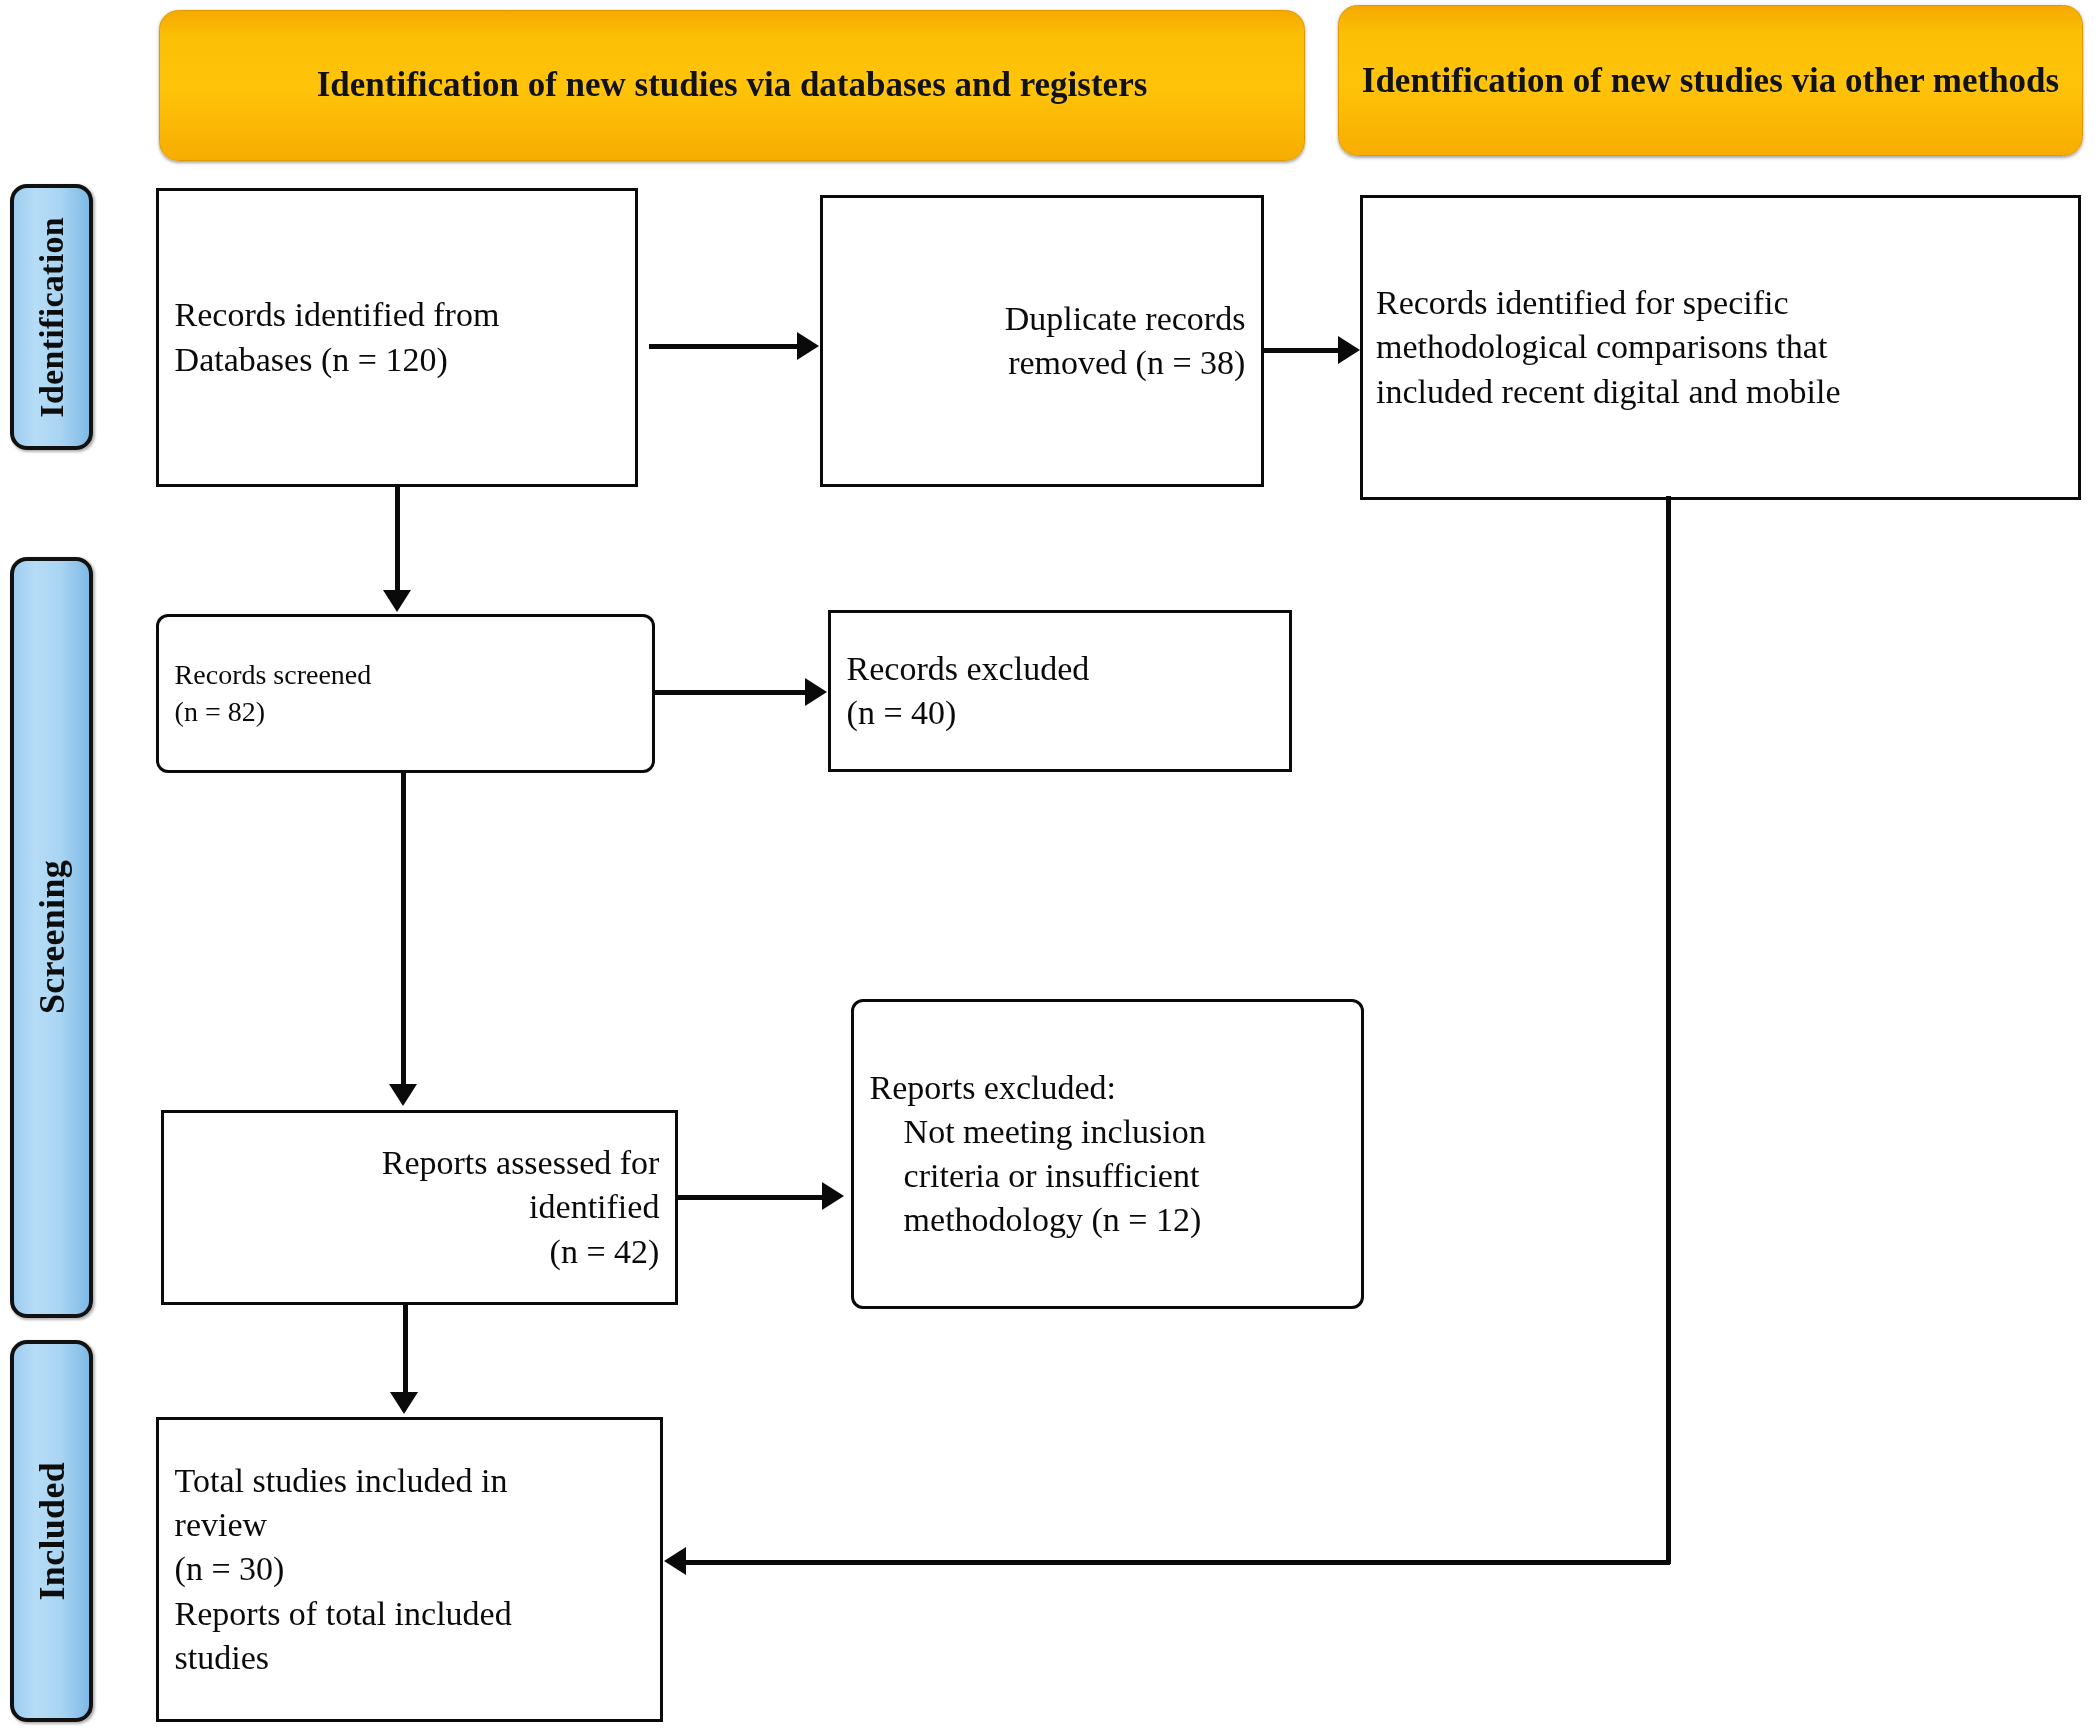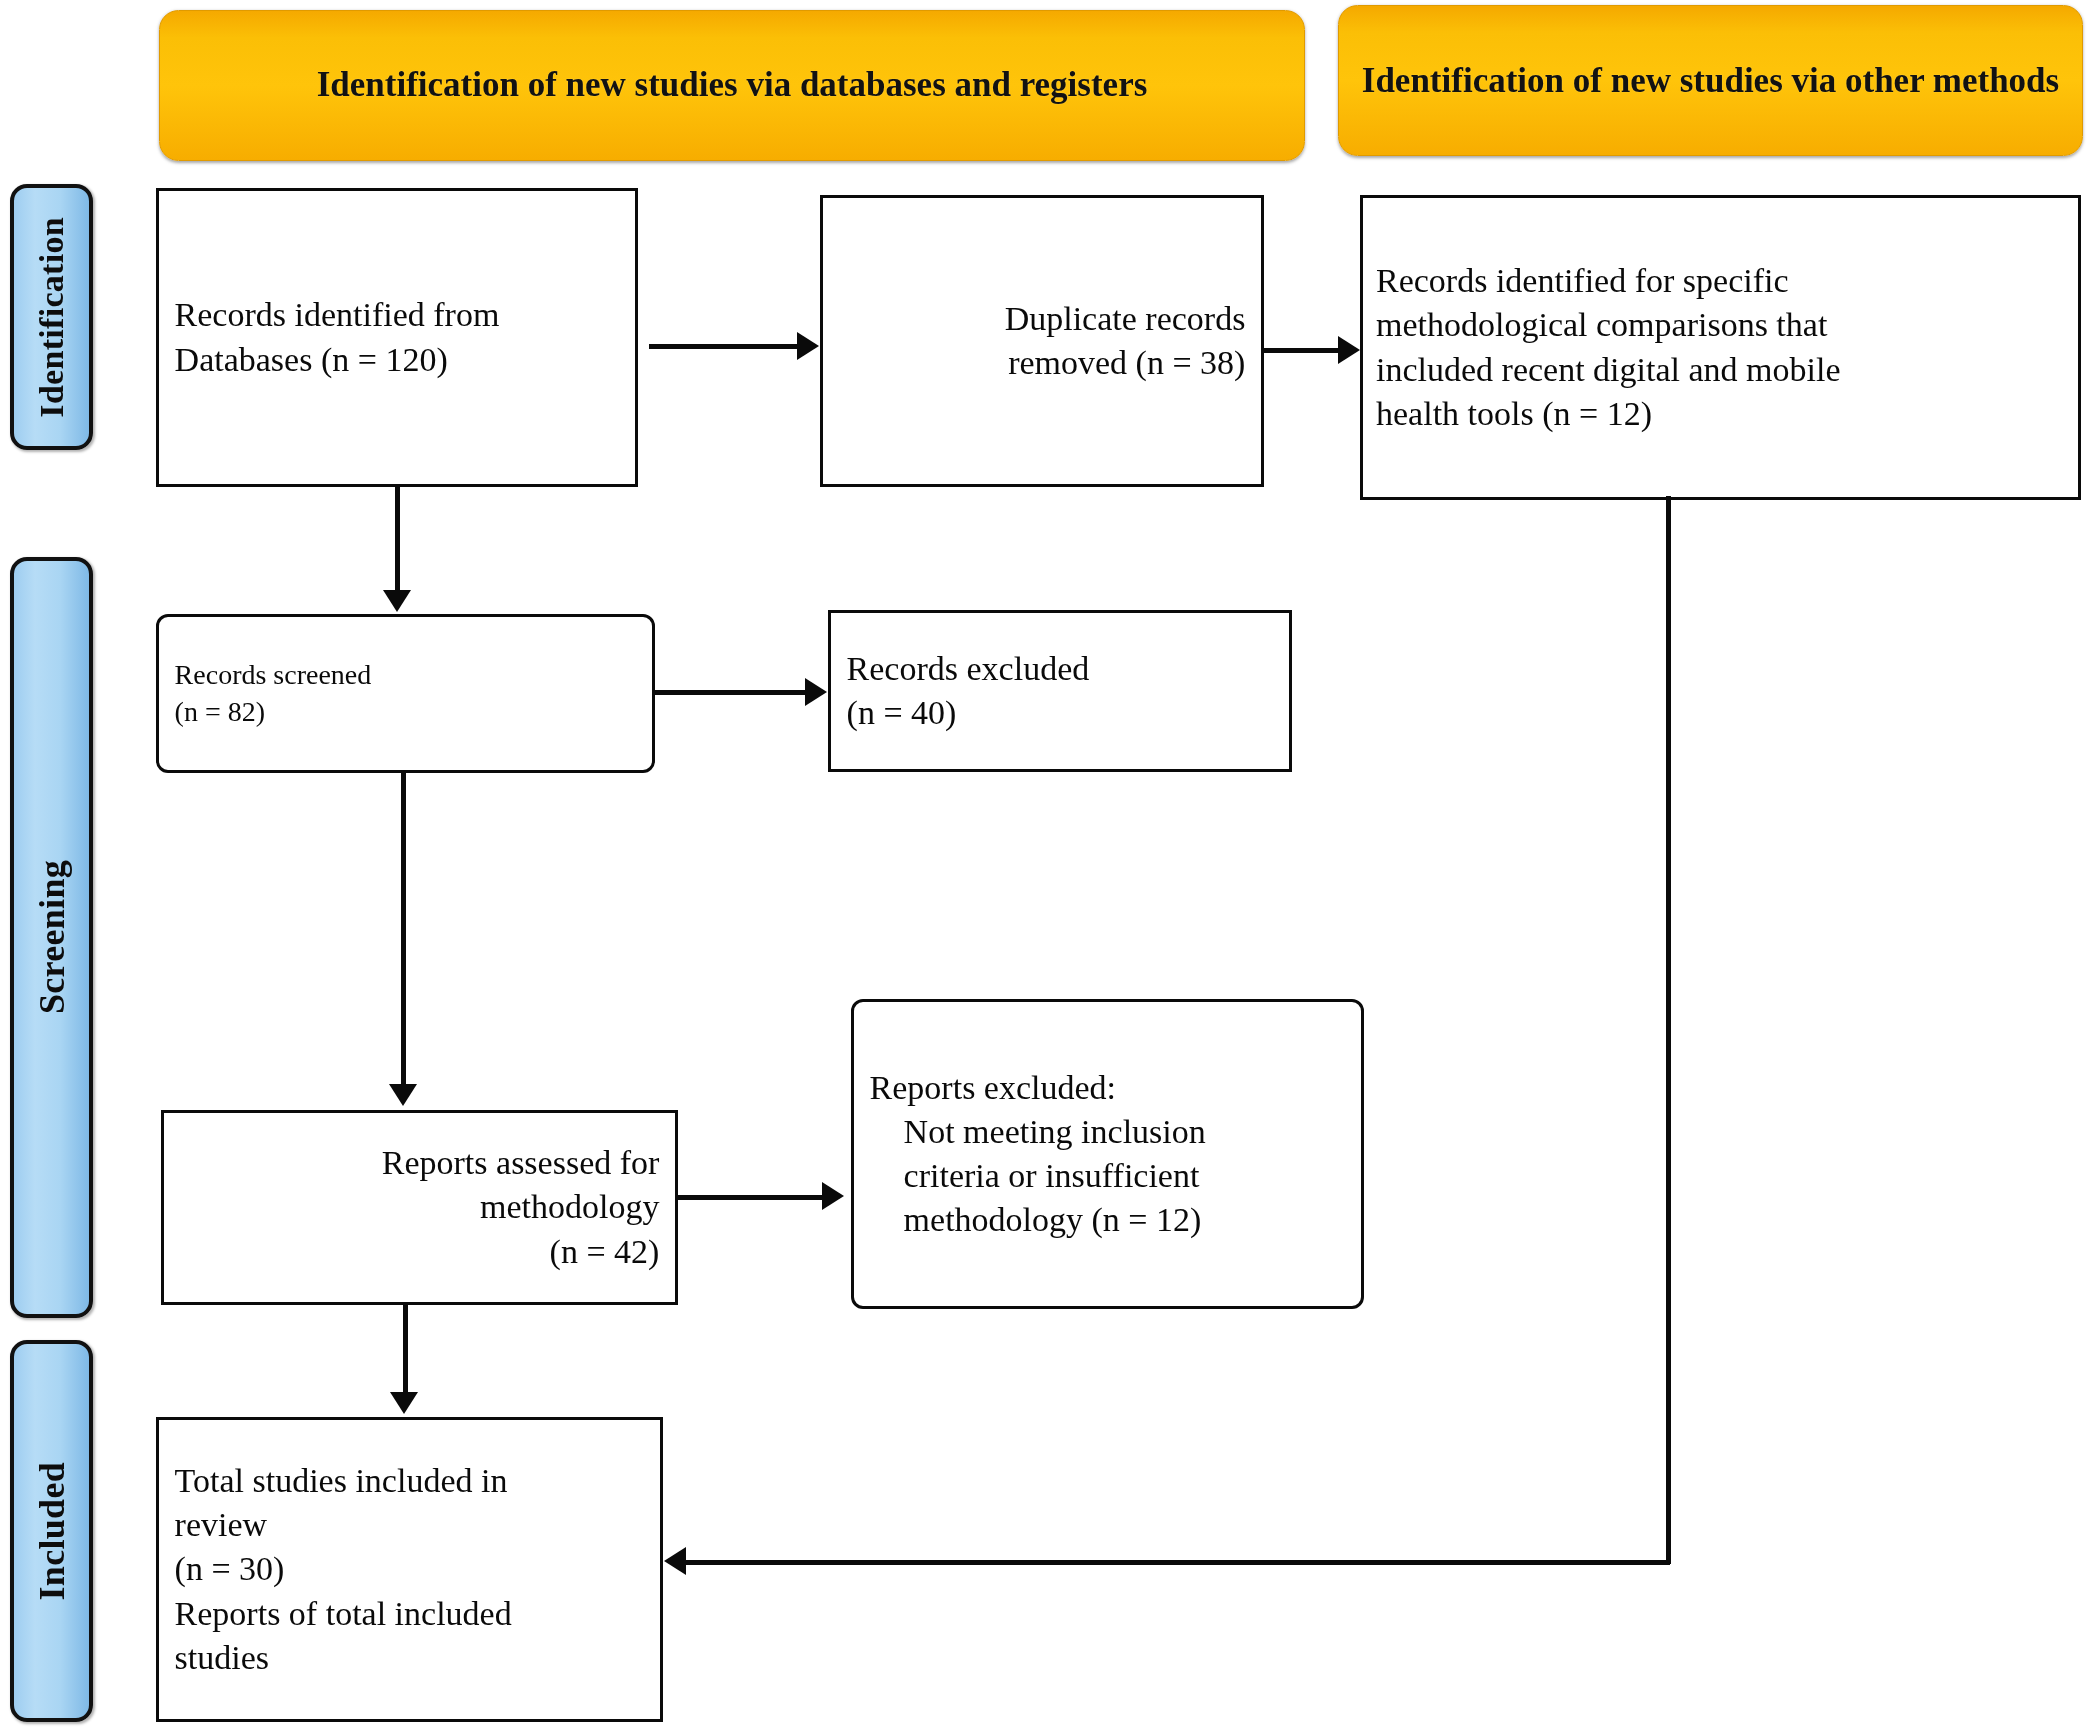--- a/index.html
+++ b/index.html
@@ -103,36 +103,35 @@
 
   <div class="pbox" style="left:820px;top:195px;width:444px;height:292px;font-size:34px;text-align:center;align-items:flex-end;">
     <span class="ln">Duplicate records</span>
     <span class="ln">removed (n = 38)</span>
   </div>
 
   <div class="pbox" style="left:1360px;top:195px;width:721px;height:305px;font-size:34px;text-align:left;padding:6.5px 13px;">
     <span class="ln">Records identified for specific</span>
     <span class="ln">methodological comparisons that</span>
     <span class="ln">included recent digital and mobile</span>
-    <span class="ln">health tools (n = 12)</span>
   </div>
 
   <div class="pbox" style="left:156px;top:614px;width:499px;height:159px;font-size:28px;text-align:left;border-radius:12px;">
     <span class="ln">Records screened</span>
     <span class="ln">(n = 82)</span>
   </div>
 
   <div class="pbox" style="left:828px;top:610px;width:464px;height:162px;font-size:34px;text-align:left;">
     <span class="ln">Records excluded</span>
     <span class="ln">(n = 40)</span>
   </div>
 
   <div class="pbox" style="left:161px;top:1110px;width:517px;height:195px;font-size:34px;text-align:left;align-items:flex-end;">
     <span class="ln">Reports assessed for</span>
-    <span class="ln">methodology</span>
+    <span class="ln">identified</span>
     <span class="ln">(n = 42)</span>
   </div>
 
   <div class="pbox" style="left:851px;top:999px;width:513px;height:310px;font-size:34px;text-align:left;border-radius:12px;">
     <span class="ln">Reports excluded:</span>
     <span class="ln indent">Not meeting inclusion</span>
     <span class="ln indent">criteria or insufficient</span>
     <span class="ln indent">methodology (n = 12)</span>
   </div>
 

